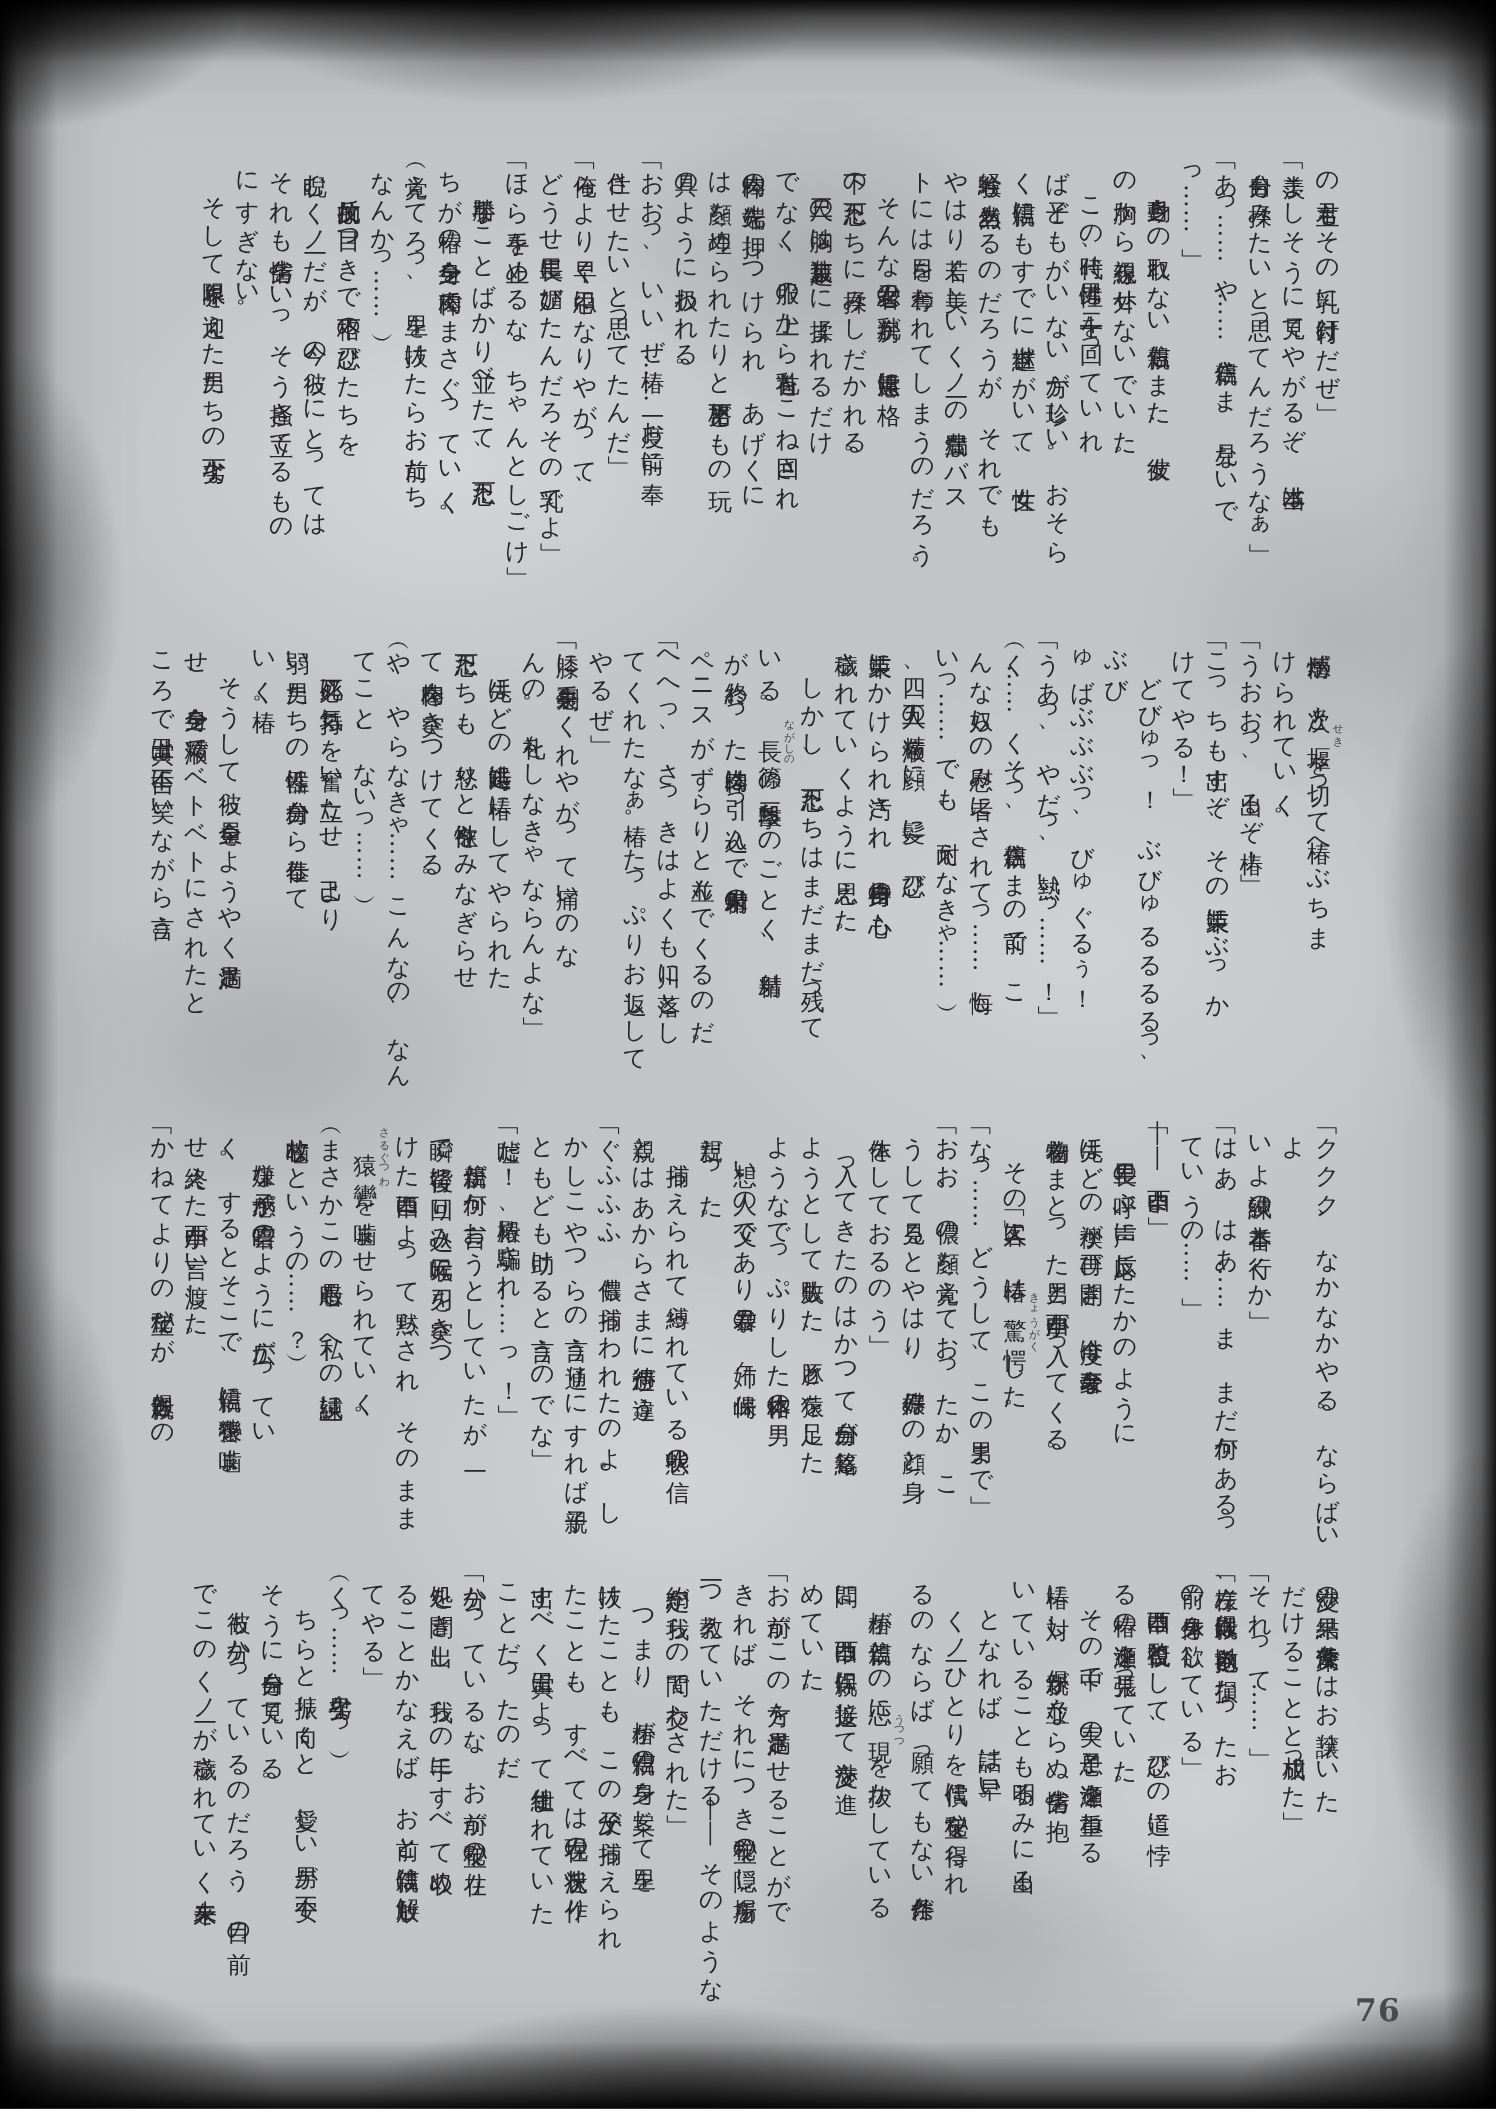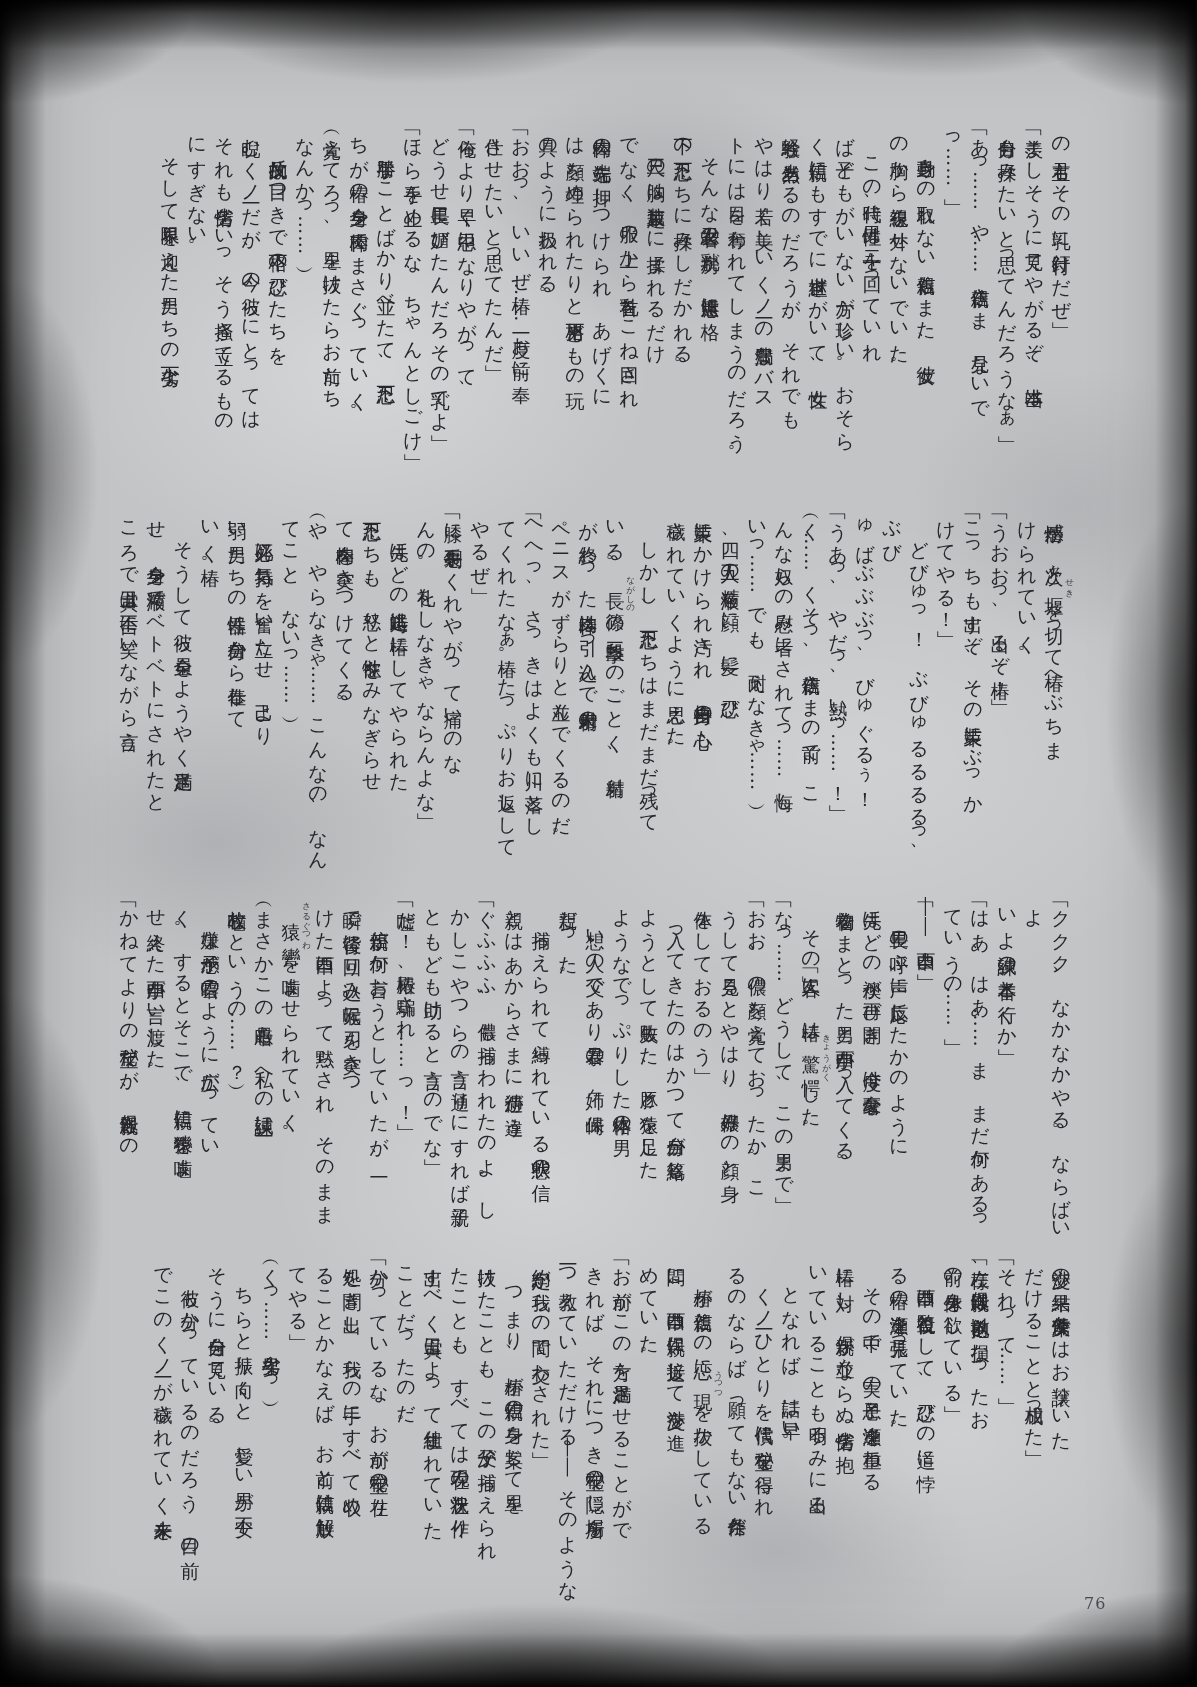--- a/index.html
+++ b/index.html
@@ -43,21 +43,21 @@
     color:#26262a; font-size:19px; letter-spacing:1px;
   }
   #band1 { top:124px;  height:372px; }
   #band2 { top:508px;  height:354px; }
   #band3 { top:896px;  height:352px; }
   #band4 { top:1254px; height:352px; }
   .vline { line-height:27px; }
   ruby rt { font-size:8.5px; letter-spacing:0; color:#3a3a3e; }
   .pagenum {
     position:absolute; left:1084px; top:1594px; z-index:2;
-    font-size:16px; color:#4a4a4e; letter-spacing:1px;
+    font-size:25px; color:#4a4a4e; letter-spacing:1px;font-weight:bold;
   }
 </style>
 </head>
 <body>
 
 <div class="page">
   <div class="grunge"></div>
   <div class="band" id="band1">
       <div class="vline">の主君もその乳に釘付けだぜ」</div>
       <div class="vline">「羨ましそうに見てやがるぞ、本当は</div>

